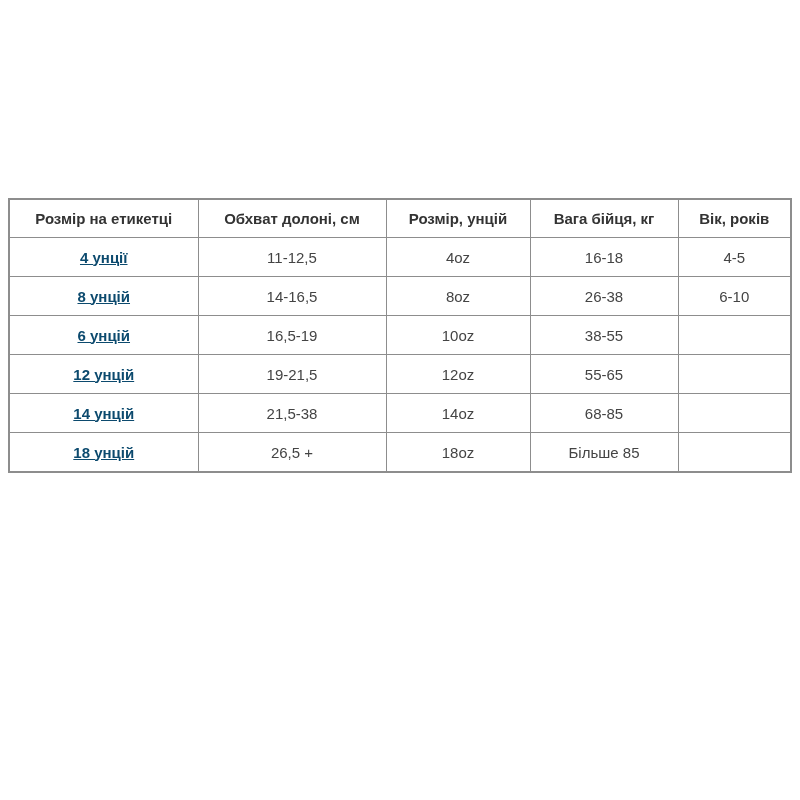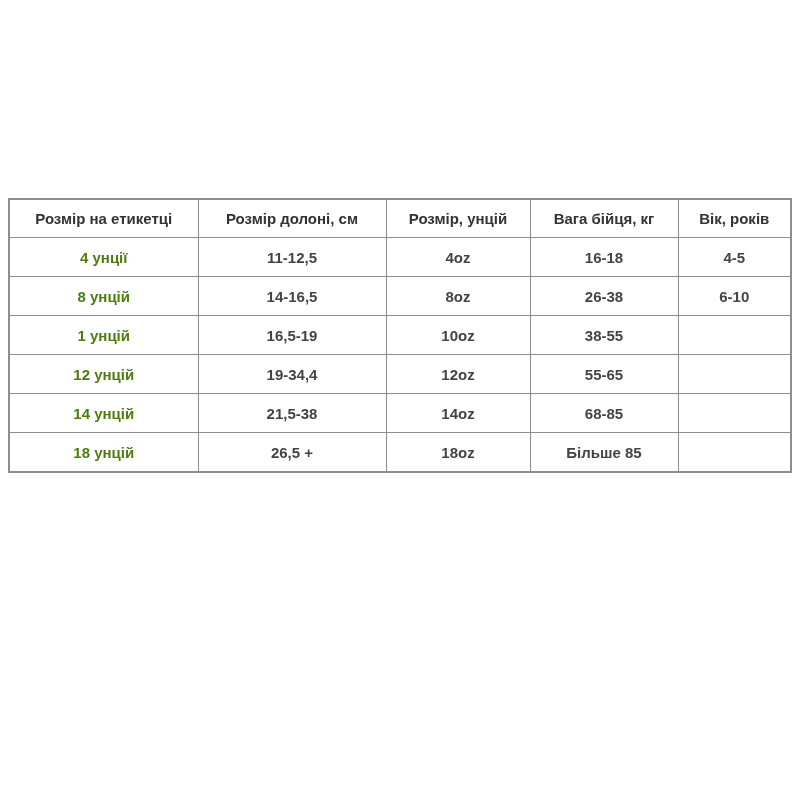--- a/index.html
+++ b/index.html
@@ -38,44 +38,45 @@
     overflow: hidden;
     white-space: nowrap;
   }
   table.size-chart thead th {
     height: 37px;
     font-weight: bold;
     color: #333333;
   }
   table.size-chart tbody td {
     height: 38px;
-    font-weight: bold;
+    font-weight: normal;
     color: #444444;
   }
   table.size-chart tbody td.first-col {
     font-weight: bold;
-    color: #4d7c0f;
+    color: #0c4a6e;
+    text-decoration: underline;
   }
 </style>
 </head>
 <body>
 
 <div class="page">
   <table class="size-chart">
     <colgroup>
         <col style="width: 189px;">
         <col style="width: 188px;">
         <col style="width: 144px;">
         <col style="width: 148px;">
         <col style="width: 113px;">
       </colgroup>
     <thead>
       <tr>
           <th>Розмір на етикетці</th>
-          <th>Розмір долоні, см</th>
+          <th>Обхват долоні, см</th>
           <th>Розмір, унцій</th>
           <th>Вага бійця, кг</th>
           <th>Вік, років</th>
         </tr>
     </thead>
     <tbody>
         <tr>
           <td class="first-col">4 унції</td>
           <td>11-12,5</td>
           <td>4oz</td>
@@ -83,29 +84,29 @@
           <td>4-5</td>
         </tr>
         <tr>
           <td class="first-col">8 унцій</td>
           <td>14-16,5</td>
           <td>8oz</td>
           <td>26-38</td>
           <td>6-10</td>
         </tr>
         <tr>
-          <td class="first-col">1 унцій</td>
+          <td class="first-col">6 унцій</td>
           <td>16,5-19</td>
           <td>10oz</td>
           <td>38-55</td>
           <td></td>
         </tr>
         <tr>
           <td class="first-col">12 унцій</td>
-          <td>19-34,4</td>
+          <td>19-21,5</td>
           <td>12oz</td>
           <td>55-65</td>
           <td></td>
         </tr>
         <tr>
           <td class="first-col">14 унцій</td>
           <td>21,5-38</td>
           <td>14oz</td>
           <td>68-85</td>
           <td></td>

